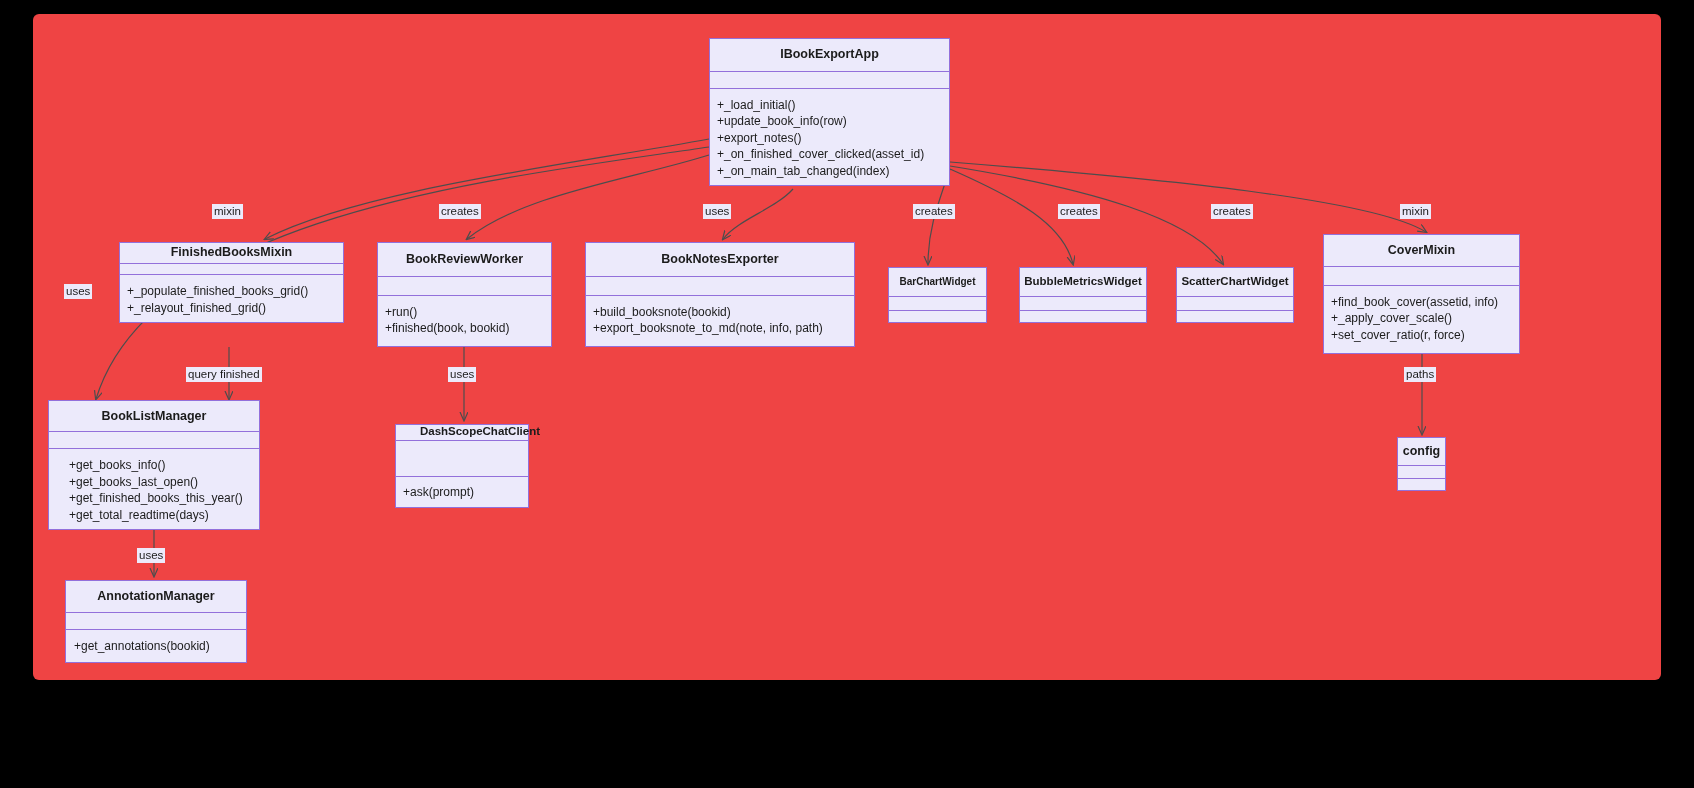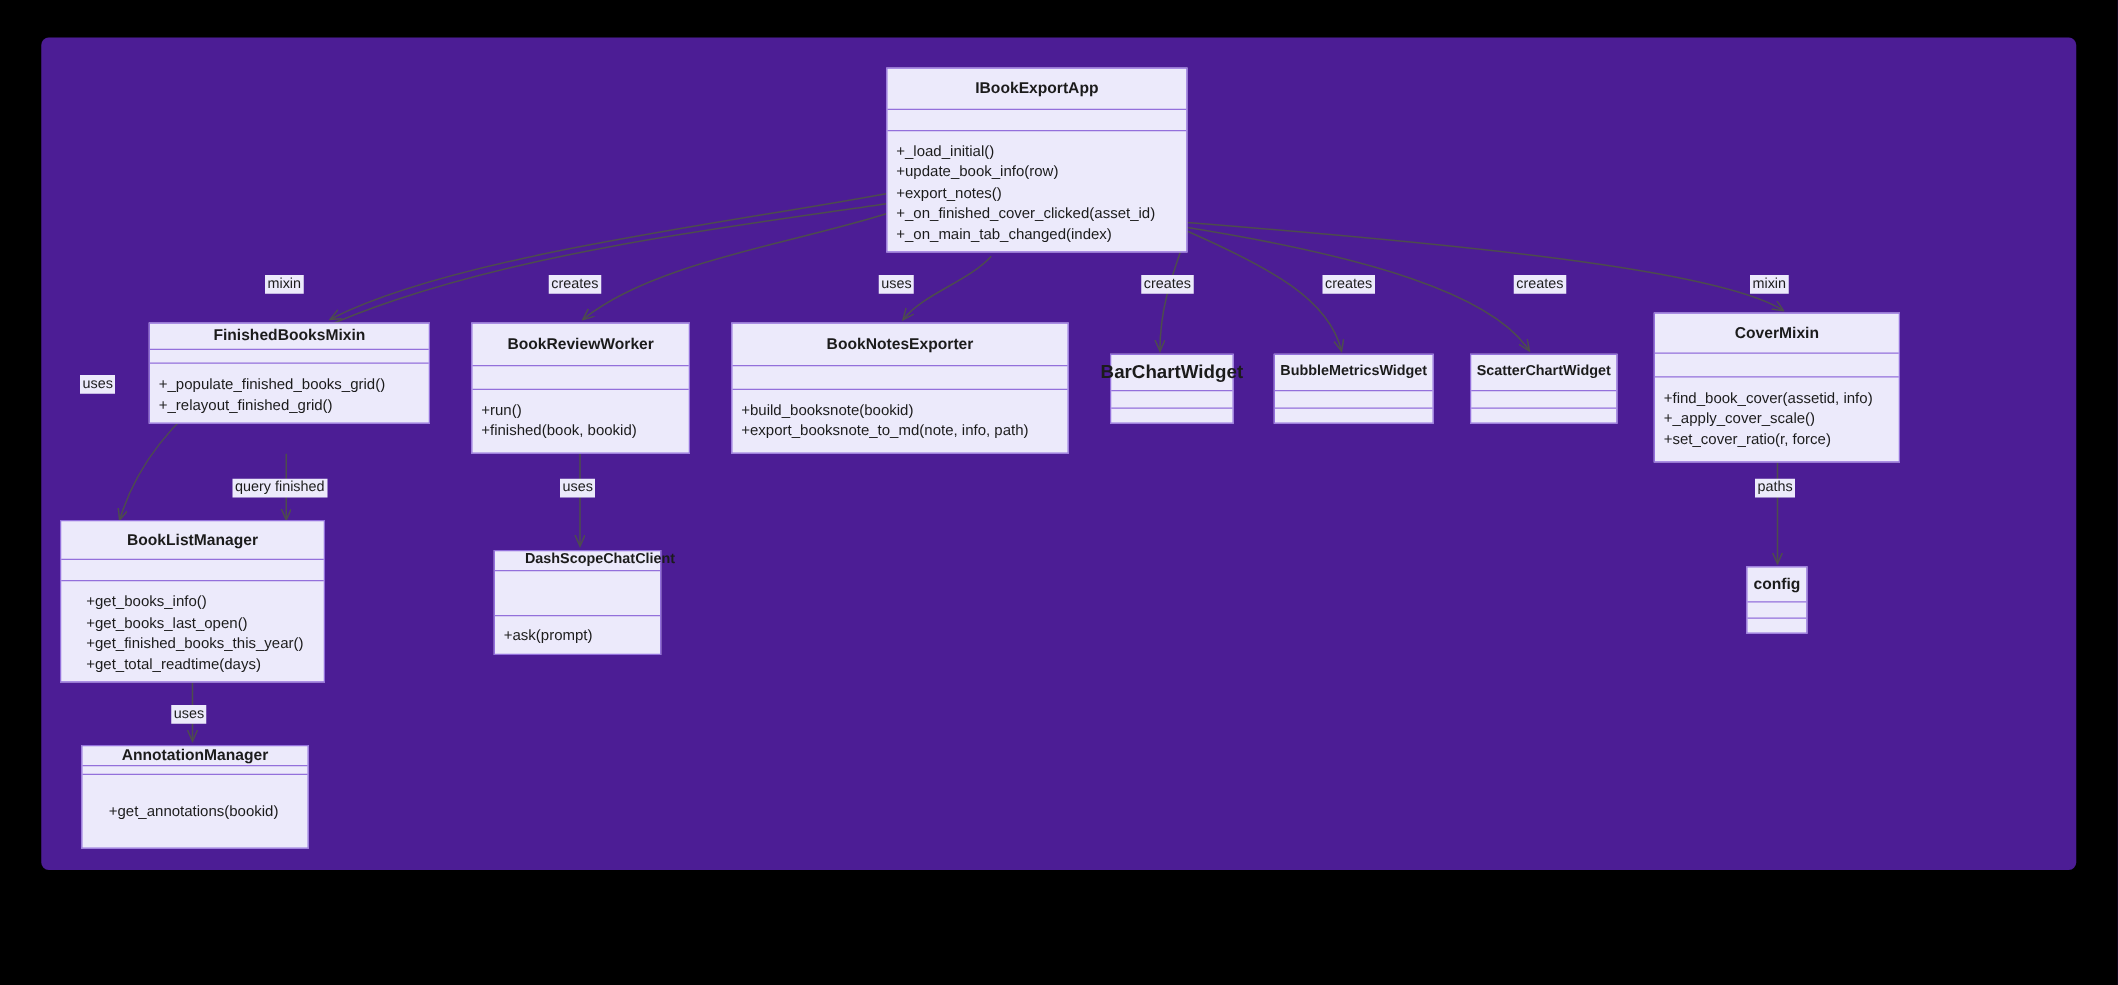--- a/index.html
+++ b/index.html
@@ -5,23 +5,23 @@
   html,body{margin:0;padding:0;background:#000;}
   body{font-family:"Liberation Sans",sans-serif;}
   #canvas{
     position:relative;
     width:1694px;height:788px;
     background:#000;
     overflow:hidden;
   }
   #paper{
     position:absolute;
-    left:33px;top:30px;
+    left:33px;top:14px;
     width:1628px;height:666px;
-    background:#4c1d95;
+    background:#ef4444;
     border-radius:6px;
   }
   .uml{
     position:absolute;
     background:#ECEAFB;
     border:1.6px solid #9370DB;
     box-sizing:border-box;
     display:flex;
     flex-direction:column;
   }
@@ -137,21 +137,21 @@
     <div class="uml" style="left:552px;top:228px;width:270px;height:105px;">
       <div class="title" style="height:33px;">BookNotesExporter</div>
       <div class="attrs" style="height:19px;"></div>
       <div class="methods" style="flex:1;">
         <div>+build_booksnote(bookid)</div>
         <div>+export_booksnote_to_md(note, info, path)</div>
       </div>
     </div>
 
     <div class="uml" style="left:855px;top:253px;width:99px;height:56px;">
-      <div class="title" style="height:28px;font-size:15px;">BarChartWidget</div>
+      <div class="title" style="height:28px;font-size:10px;">BarChartWidget</div>
       <div class="attrs" style="height:14px;"></div>
       <div class="methods" style="flex:1;padding:0;"></div>
     </div>
 
     <div class="uml" style="left:986px;top:253px;width:128px;height:56px;">
       <div class="title" style="height:28px;font-size:11.5px;">BubbleMetricsWidget</div>
       <div class="attrs" style="height:14px;"></div>
       <div class="methods" style="flex:1;padding:0;"></div>
     </div>
 
@@ -192,21 +192,21 @@
 
     <div class="uml" style="left:1364px;top:423px;width:49px;height:54px;">
       <div class="title" style="height:27px;">config</div>
       <div class="attrs" style="height:13px;"></div>
       <div class="methods" style="flex:1;padding:0;"></div>
     </div>
 
     <div class="uml" style="left:32px;top:566px;width:182px;height:83px;">
       <div class="title" style="height:31px;">AnnotationManager</div>
       <div class="attrs" style="height:17px;"></div>
-      <div class="methods" style="flex:1;padding:21px;">
+      <div class="methods" style="flex:1;padding:8px;">
         <div>+get_annotations(bookid)</div>
       </div>
     </div>
 
     <div class="edge-label" style="left:179px;top:190px;">mixin</div>
     <div class="edge-label" style="left:31px;top:270px;">uses</div>
     <div class="edge-label" style="left:406px;top:190px;">creates</div>
     <div class="edge-label" style="left:670px;top:190px;">uses</div>
     <div class="edge-label" style="left:880px;top:190px;">creates</div>
     <div class="edge-label" style="left:1025px;top:190px;">creates</div>

